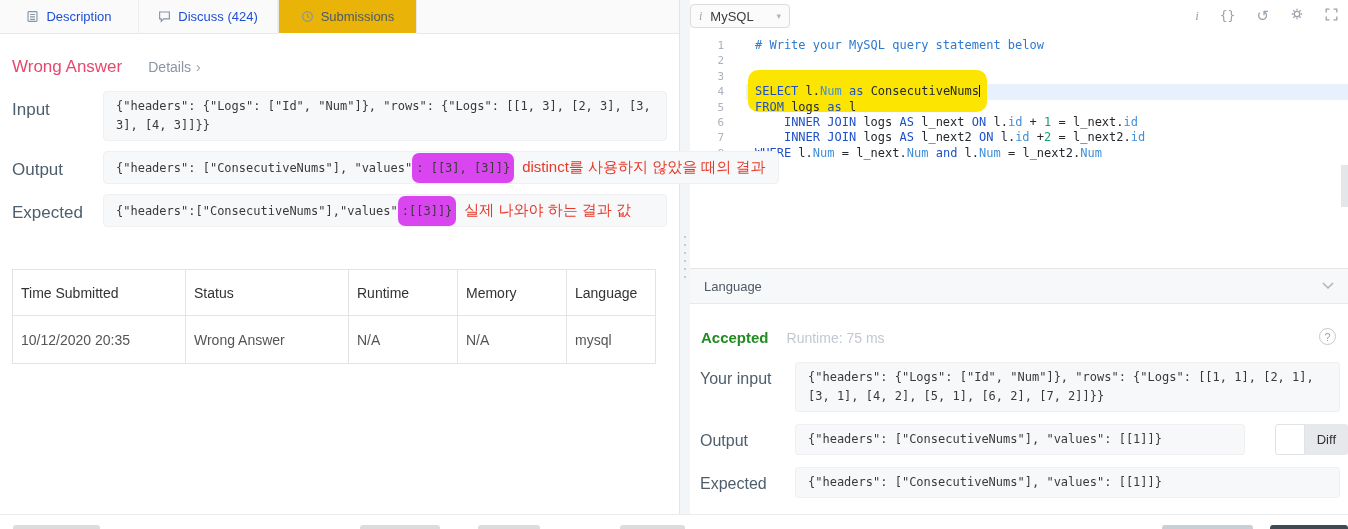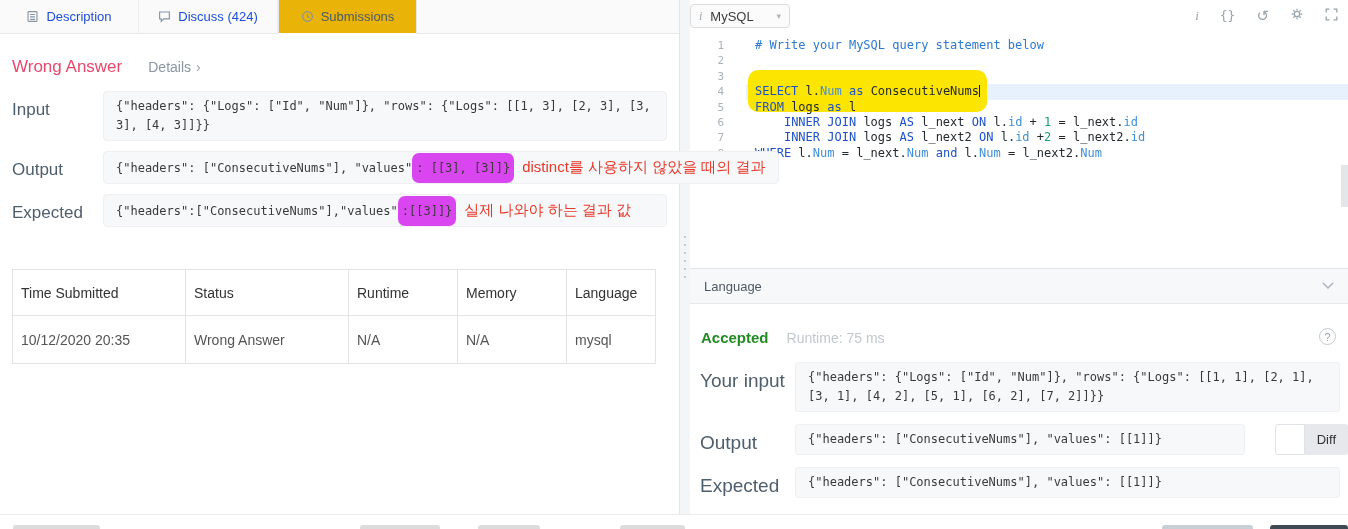--- a/index.html
+++ b/index.html
@@ -76,21 +76,21 @@
                               border-bottom:1px solid #fff;margin-bottom:-1px;color:#333}
   .console-chevron{position:absolute;right:14px;top:13px;cursor:pointer}
   .status-row{display:flex;align-items:baseline;margin:25px 12px 16px 11px;position:relative}
   .accepted{font-size:15px;font-weight:700;color:#228b22}
   .runtime{margin-left:18px;font-size:14px;color:#c2c8ce}
   .help-circle{position:absolute;right:0;top:-1px;width:15px;height:15px;border:1px solid #c4cad0;
                border-radius:50%;color:#9aa4ae;font-size:11px;display:flex;align-items:center;
                justify-content:center;cursor:pointer}
   .c-row{display:flex;margin:0 8px 12px 10px;align-items:flex-start}
   .c-row.no-right{margin-right:0}
-  .c-label{flex:0 0 95px;font-size:19px;color:#4e5e6c;padding-top:8px}
+  .c-label{flex:0 0 95px;font-size:16px;color:#4e5e6c;padding-top:8px}
   .c-box{background:#f7f8fa;border:1px solid #f0f0f2;border-radius:3px;padding:5px 12px;
          font-family:"DejaVu Sans Mono",monospace;font-size:12px;line-height:19px;color:#3a3a3a;
          word-break:break-all}
   .c-box.grow{flex:1}
   .c-box.fixed{width:424px}
   .diff-ctl{display:flex;align-items:center;margin-left:auto;cursor:pointer}
   .diff-box{width:28px;height:29px;background:#fff;border:1px solid #dfe2e6;border-radius:3px 0 0 3px}
   .diff-label{height:31px;display:flex;align-items:center;padding:0 12px;background:#e6e8eb;
               border-radius:0 3px 3px 0;font-size:13px;color:#333}
 

